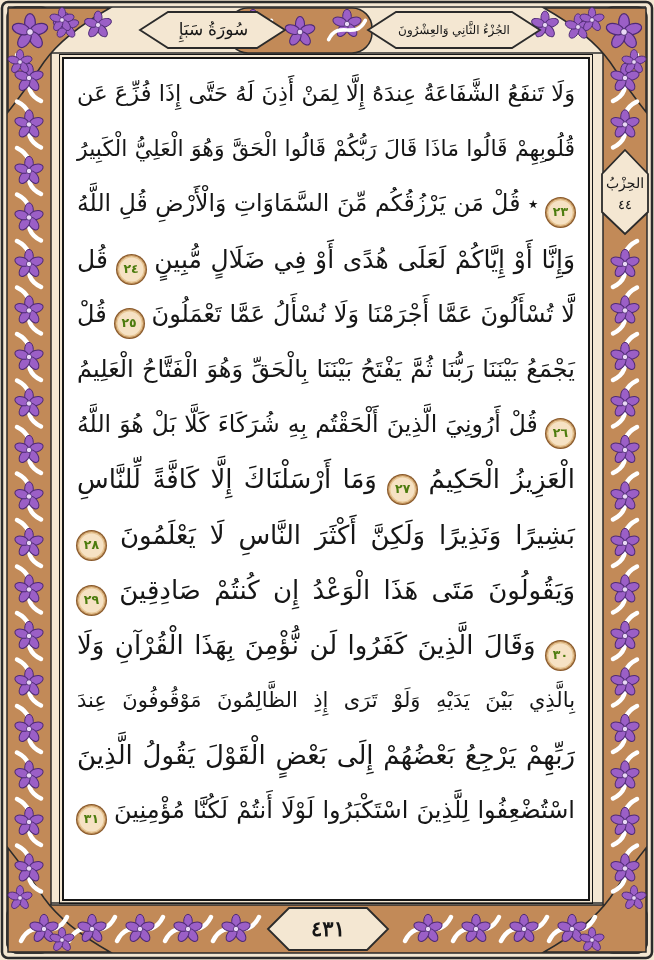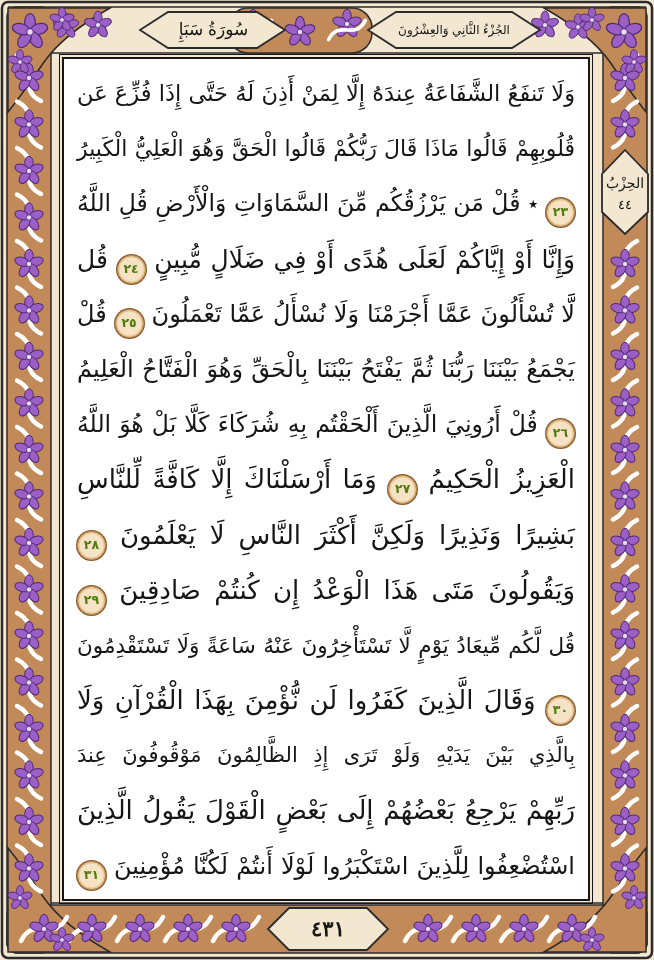--- a/index.html
+++ b/index.html
@@ -226,21 +226,20 @@
         <div class="qline" style="font-size: 22.5px;"><span>وَلَا تَنفَعُ الشَّفَاعَةُ عِندَهُ إِلَّا لِمَنْ أَذِنَ لَهُ حَتَّى إِذَا فُزِّعَ عَن</span> </div>
         <div class="qline" style="font-size: 22px;"><span>قُلُوبِهِمْ قَالُوا مَاذَا قَالَ رَبُّكُمْ قَالُوا الْحَقَّ وَهُوَ الْعَلِيُّ الْكَبِيرُ</span> </div>
         <div class="qline" style="font-size: 23.5px;"><span class="vmark">٢٣</span> <span class="hizb-star">٭</span> <span>قُلْ مَن يَرْزُقُكُم مِّنَ السَّمَاوَاتِ وَالْأَرْضِ قُلِ اللَّهُ</span> </div>
         <div class="qline" style="font-size: 25px;"><span>وَإِنَّا أَوْ إِيَّاكُمْ لَعَلَى هُدًى أَوْ فِي ضَلَالٍ مُّبِينٍ</span> <span class="vmark">٢٤</span> <span>قُل</span> </div>
         <div class="qline" style="font-size: 24px;"><span>لَّا تُسْأَلُونَ عَمَّا أَجْرَمْنَا وَلَا نُسْأَلُ عَمَّا تَعْمَلُونَ</span> <span class="vmark">٢٥</span> <span>قُلْ</span> </div>
         <div class="qline" style="font-size: 24px;"><span>يَجْمَعُ بَيْنَنَا رَبُّنَا ثُمَّ يَفْتَحُ بَيْنَنَا بِالْحَقِّ وَهُوَ الْفَتَّاحُ الْعَلِيمُ</span> </div>
         <div class="qline" style="font-size: 23.5px;"><span class="vmark">٢٦</span> <span>قُلْ أَرُونِيَ الَّذِينَ أَلْحَقْتُم بِهِ شُرَكَاءَ كَلَّا بَلْ هُوَ اللَّهُ</span> </div>
         <div class="qline"><span>الْعَزِيزُ الْحَكِيمُ</span> <span class="vmark">٢٧</span> <span>وَمَا أَرْسَلْنَاكَ إِلَّا كَافَّةً لِّلنَّاسِ</span> </div>
         <div class="qline"><span>بَشِيرًا وَنَذِيرًا وَلَكِنَّ أَكْثَرَ النَّاسِ لَا يَعْلَمُونَ</span> <span class="vmark">٢٨</span> </div>
         <div class="qline"><span>وَيَقُولُونَ مَتَى هَذَا الْوَعْدُ إِن كُنتُمْ صَادِقِينَ</span> <span class="vmark">٢٩</span> </div>
-        <div class="qline" style="font-size: 21.5px;"><span>قُل لَّكُم مِّيعَادُ يَوْمٍ لَّا تَسْتَأْخِرُونَ عَنْهُ سَاعَةً وَلَا تَسْتَقْدِمُونَ</span> </div>
         <div class="qline"><span class="vmark">٣٠</span> <span>وَقَالَ الَّذِينَ كَفَرُوا لَن نُّؤْمِنَ بِهَذَا الْقُرْآنِ وَلَا</span> </div>
         <div class="qline" style="font-size: 21px;"><span>بِالَّذِي بَيْنَ يَدَيْهِ وَلَوْ تَرَى إِذِ الظَّالِمُونَ مَوْقُوفُونَ عِندَ</span> </div>
         <div class="qline"><span>رَبِّهِمْ يَرْجِعُ بَعْضُهُمْ إِلَى بَعْضٍ الْقَوْلَ يَقُولُ الَّذِينَ</span> </div>
         <div class="qline" style="font-size: 24px;"><span>اسْتُضْعِفُوا لِلَّذِينَ اسْتَكْبَرُوا لَوْلَا أَنتُمْ لَكُنَّا مُؤْمِنِينَ</span> <span class="vmark">٣١</span> </div>
       </div>
   </div>
 
   <div class="cartouche-text pagenum-label">٤٣١</div>
 
 </div>

